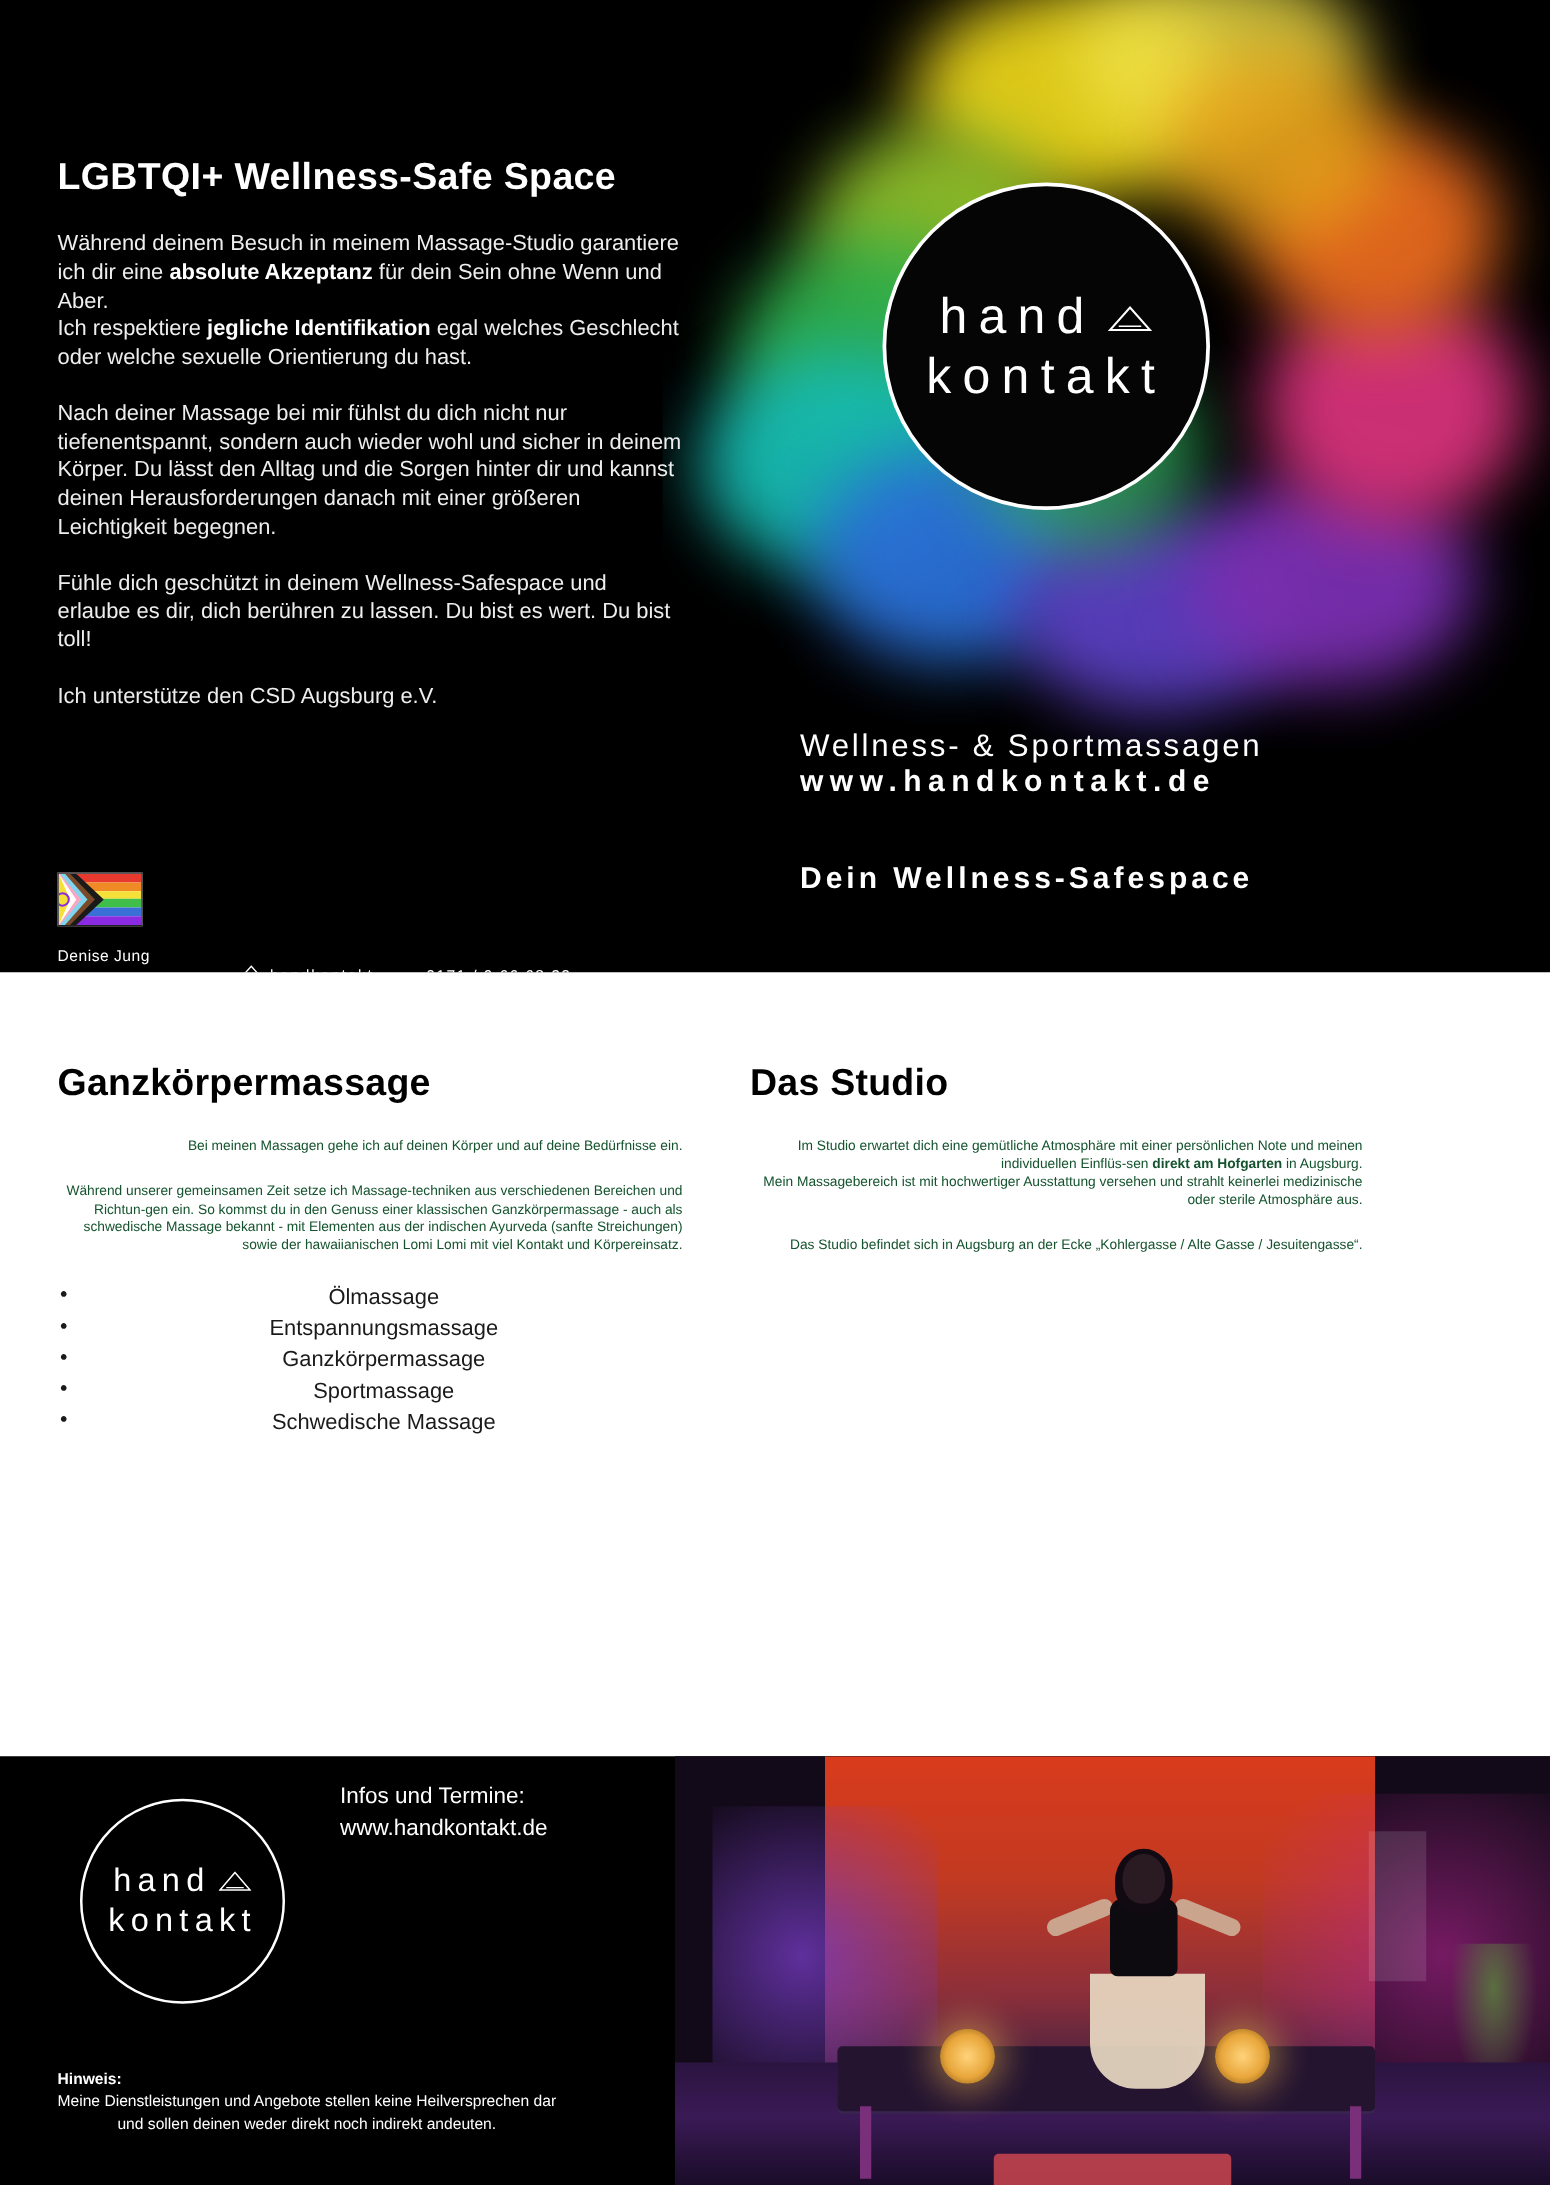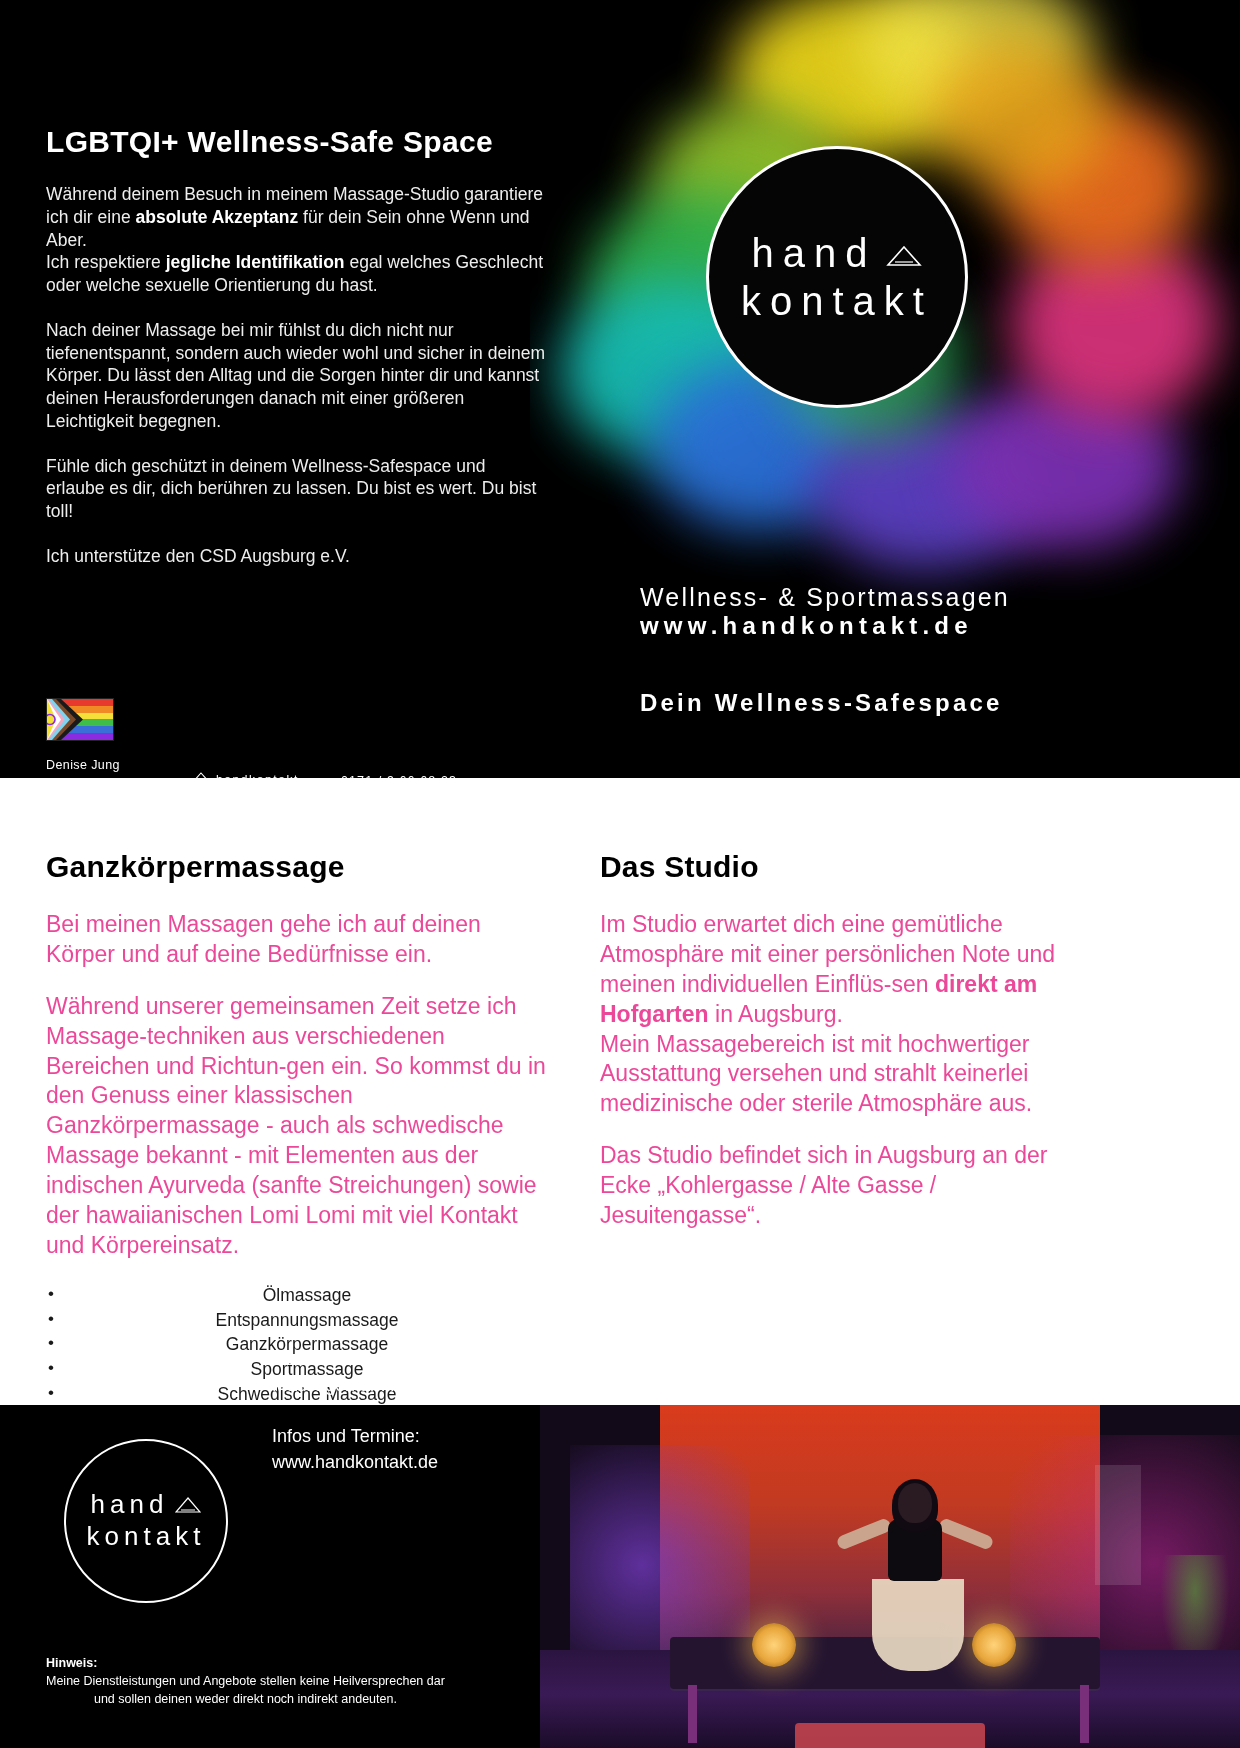--- a/index.html
+++ b/index.html
@@ -89,21 +89,21 @@
   .panel-mid{
     position:absolute;left:0;top:778px;width:1240px;height:627px;background:#ffffff;
   }
   .col{position:absolute;top:72px;}
   .col-left{left:46px;width:500px;}
   .col-right{left:600px;width:490px;}
   .col h2{
     margin:0 0 26px 0;font-size:30px;font-weight:bold;color:#000;letter-spacing:.2px;
   }
   .col p{
-    margin:0 0 22px 0;font-size:23px;line-height:1.30;color:#ec4899;
+    margin:0 0 22px 0;font-size:11px;line-height:1.30;color:#14532d;text-align:right;
   }
   .col p b{font-weight:bold;}
   .svc-list{margin:0;padding:0 0 0 22px;list-style:none;}
   .svc-list li{
     position:relative;font-size:17.5px;line-height:1.42;color:#1a1a1a;text-align:center;
   }
   .svc-list li:before{
     content:"•";position:absolute;left:-20px;top:-1px;font-size:17px;
   }
 

